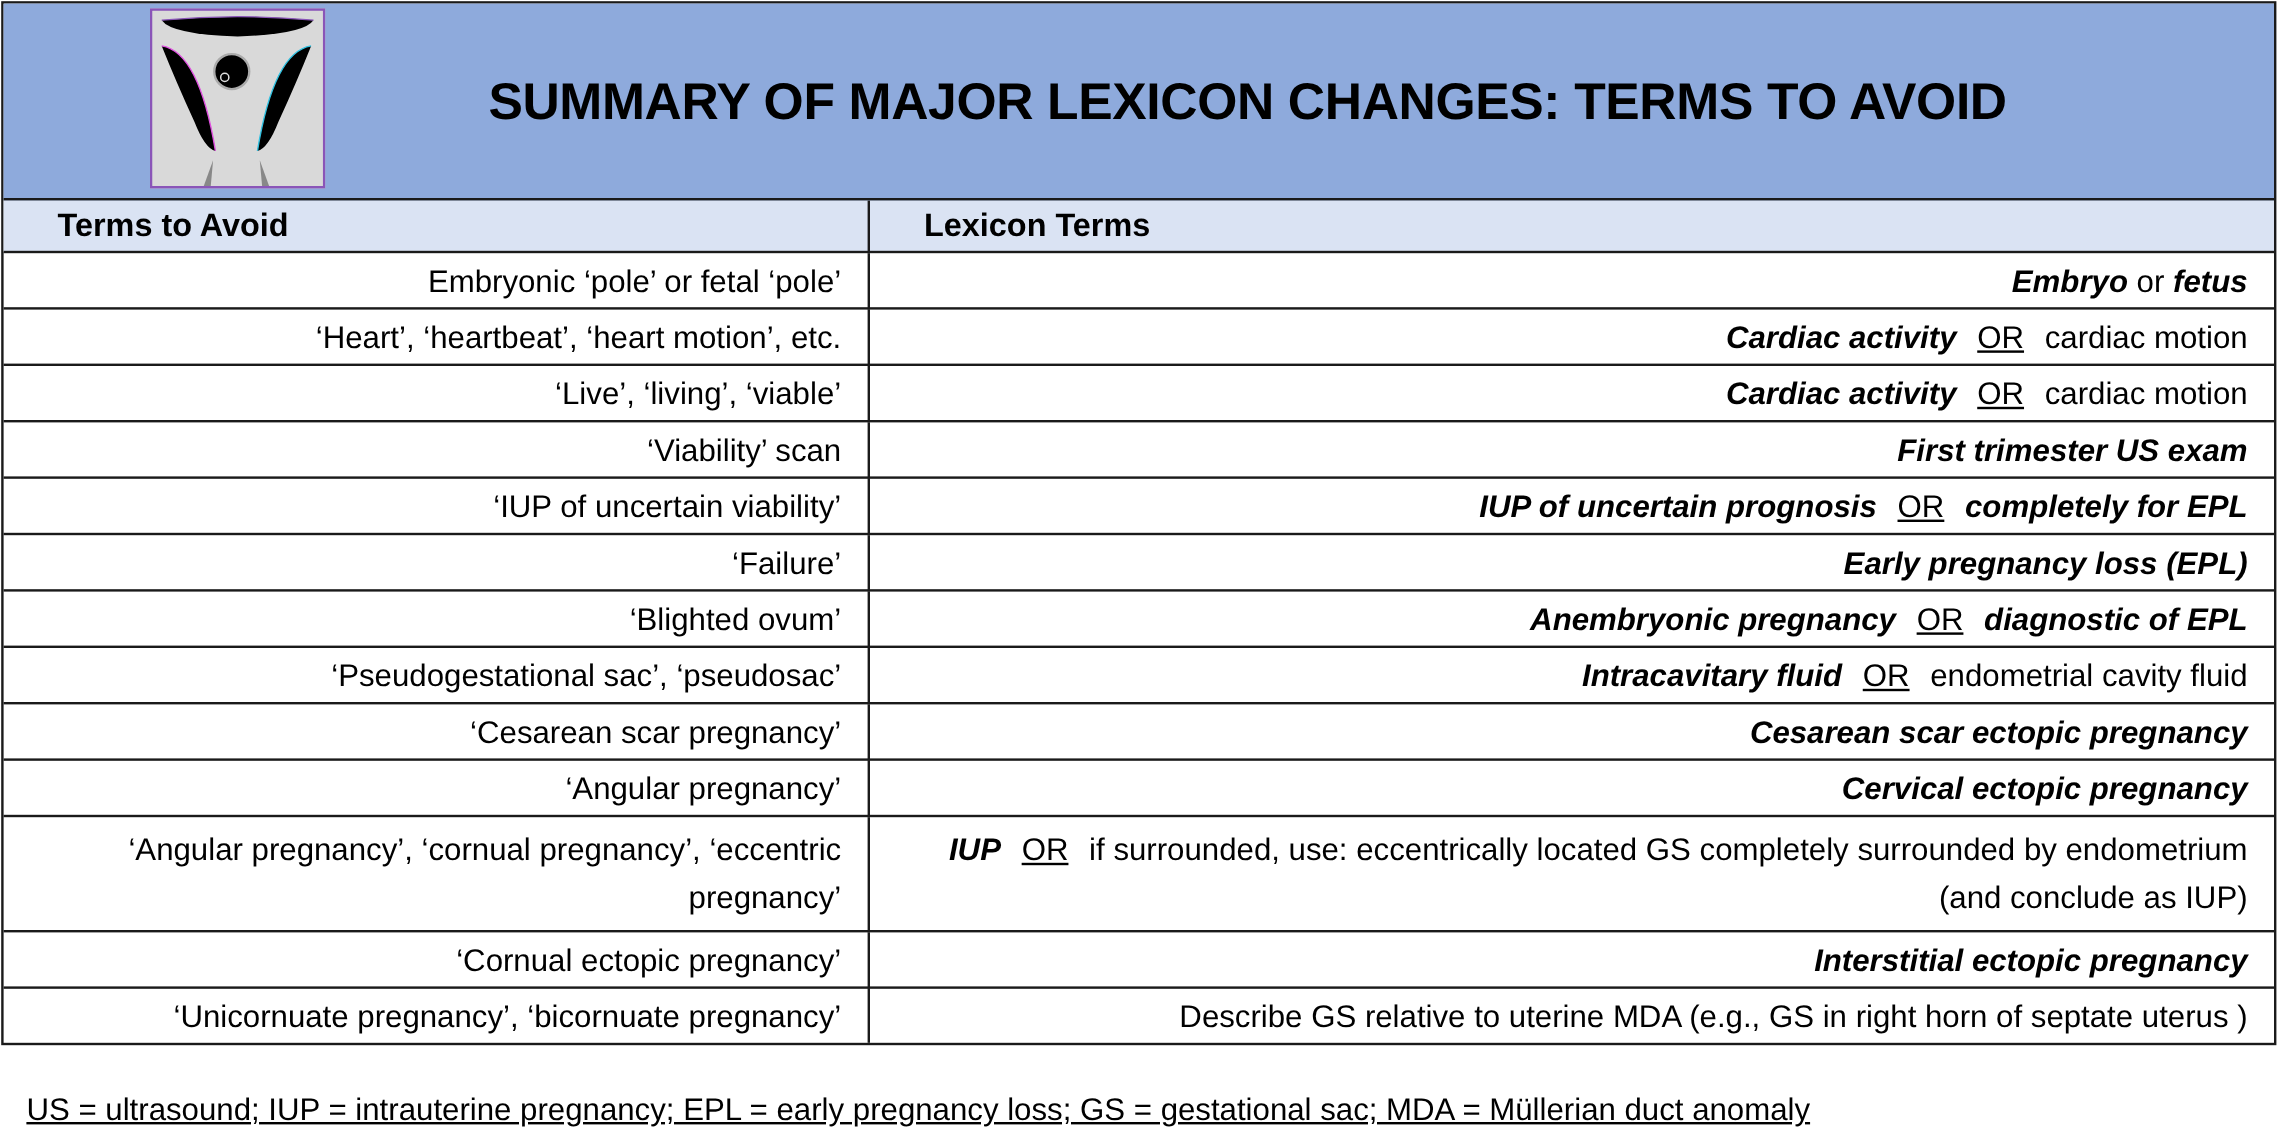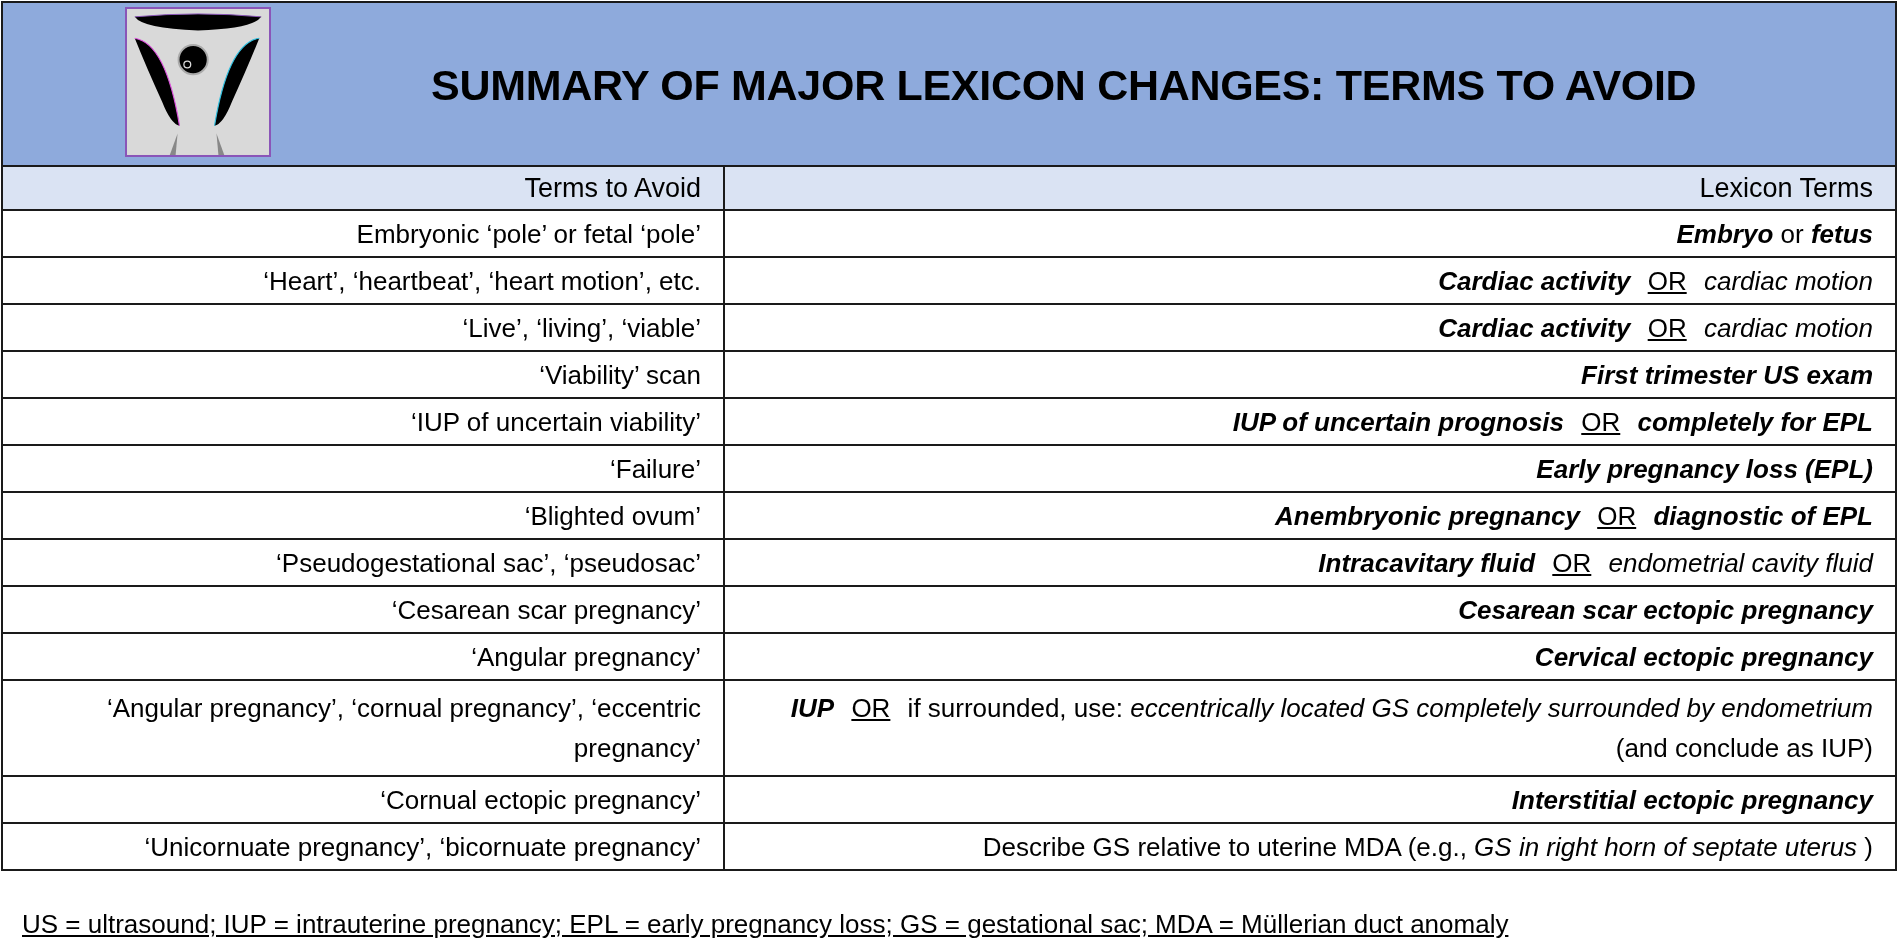--- a/index.html
+++ b/index.html
@@ -1,31 +1,31 @@
 <!DOCTYPE html>
 <html><head>
   <meta charset="utf-8">
   <style>
     html, body { margin:0; padding:0; background:#ffffff; }
     body { width:1900px; height:946px; position:relative; overflow:hidden; font-family:"Liberation Sans", sans-serif; color:#000; }
     .frame { position:absolute; left:1px; top:1px; width:1896px; border:2px solid #1a1a1a; box-sizing:border-box; }
     .banner { height:162px; background:#8eaadc; position:relative; border-bottom:2px solid #1a1a1a; }
     .logo { position:absolute; left:122px; top:4px; width:146px; height:150px; box-sizing:border-box; border:2px solid #8a55b8; background:#d9d9d9; }
     .logo svg { width:100%; height:100%; display:block; }
-    .title { position:absolute; left:404px; top:58px; font-size:43px; font-weight:bold; letter-spacing:-0.3px; white-space:nowrap;margin-left:24px; }
+    .title { position:absolute; left:404px; top:58px; font-size:43px; font-weight:bold; letter-spacing:-0.3px; white-space:nowrap; }
     table { width:100%; border-collapse:collapse; table-layout:fixed; }
     col.c1 { width:721px; }
     th, td { border:2px solid #1a1a1a; font-size:26px; padding:0 22px; height:45px; text-align:right; vertical-align:middle; line-height:40px; }
     tr:first-child th { border-top:none; }
-    th { background:#dae3f3; font-weight:normal; text-align:right; height:42px; font-size:27px;padding-left:45px; }
+    th { background:#dae3f3; font-weight:bold; text-align:left; height:42px; font-size:27px;padding-left:45px; }
     th:first-child, td:first-child { border-left:none; }
     th:last-child, td:last-child { border-right:none; }
     tr:last-child td { border-bottom:none;border-radius:16px; }
     .b { font-weight:bold; font-style:italic; }
-    .i { font-style:italic; }
+    .i { }
     .u { text-decoration:underline; padding:0 10px; }
     td.tall { height:94px; }
     .footer { position:absolute; left:22px; top:909px; font-size:26px; white-space:nowrap;text-decoration:underline; }
   </style>
 </head>
 <body>
 
 <div class="frame">
   <div class="banner">
     <div class="logo">

